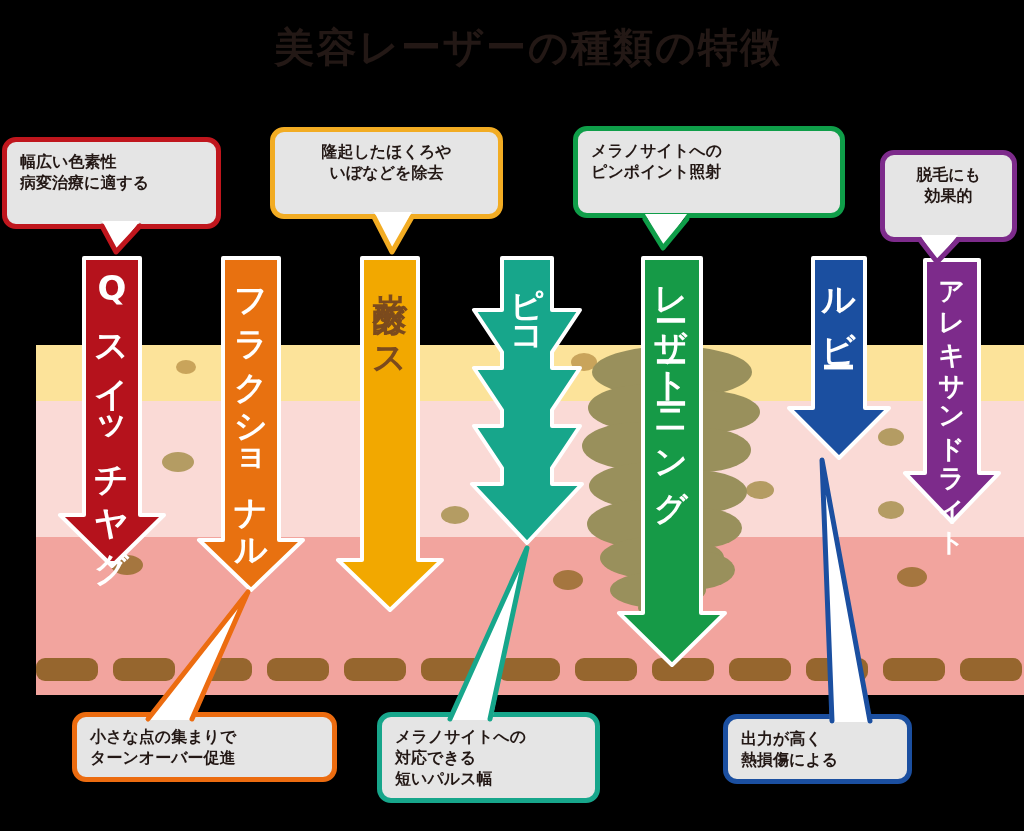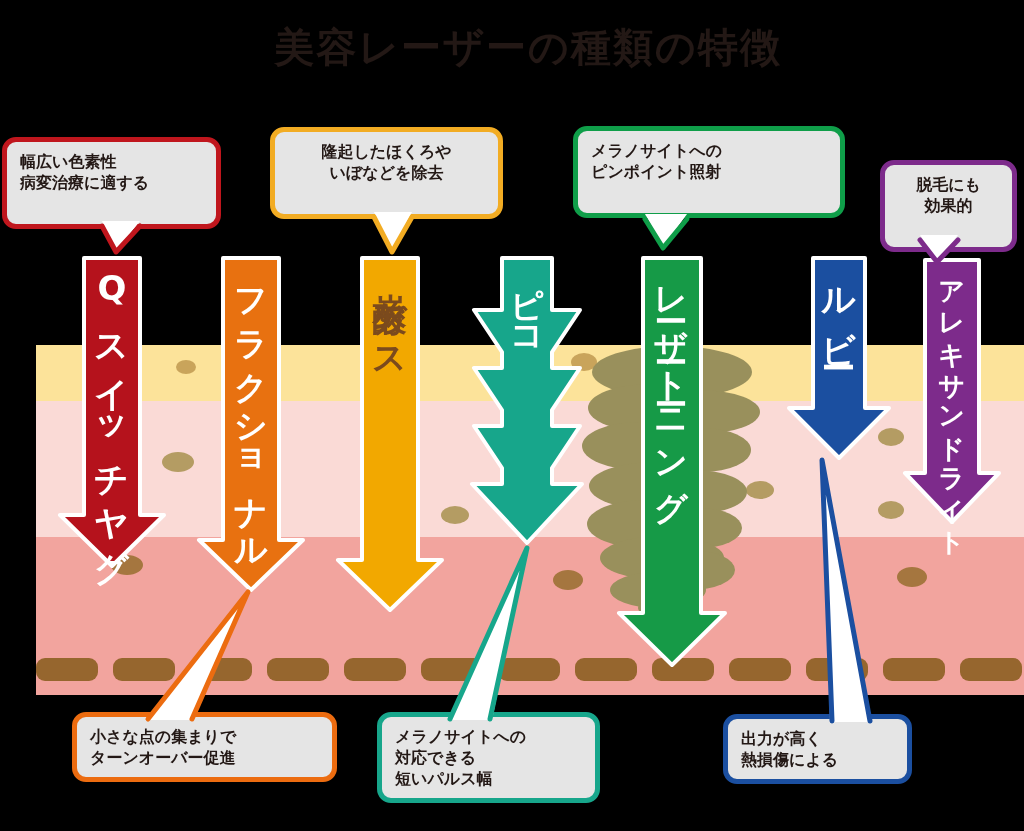--- a/index.html
+++ b/index.html
@@ -107,21 +107,21 @@
     <div>病変治療に適する</div>
   </div>
   <div class="callout" style="left: 270px; top: 127px; width: 233px; height: 92px; border-color: rgb(242, 172, 35); text-align: center;">
     <div>隆起したほくろや</div>
     <div>いぼなどを除去</div>
   </div>
   <div class="callout" style="left: 573px; top: 126px; width: 272px; height: 92px; border-color: rgb(15, 158, 73);">
     <div>メラノサイトへの</div>
     <div>ピンポイント照射</div>
   </div>
-  <div class="callout center" style="left: 880px; top: 160px; width: 137px; height: 92px; border-color: rgb(125, 43, 139);">
+  <div class="callout center" style="left: 880px; top: 150px; width: 137px; height: 92px; border-color: rgb(125, 43, 139);">
     <div>脱毛にも</div>
     <div>効果的</div>
   </div>
   <div class="callout" style="left: 72px; top: 712px; width: 265px; border-color: rgb(236, 108, 16);">
     <div>小さな点の集まりで</div>
     <div>ターンオーバー促進</div>
   </div>
   <div class="callout" style="left: 377px; top: 712px; width: 223px; border-color: rgb(23, 166, 139);">
     <div>メラノサイトへの</div>
     <div>対応できる</div>

